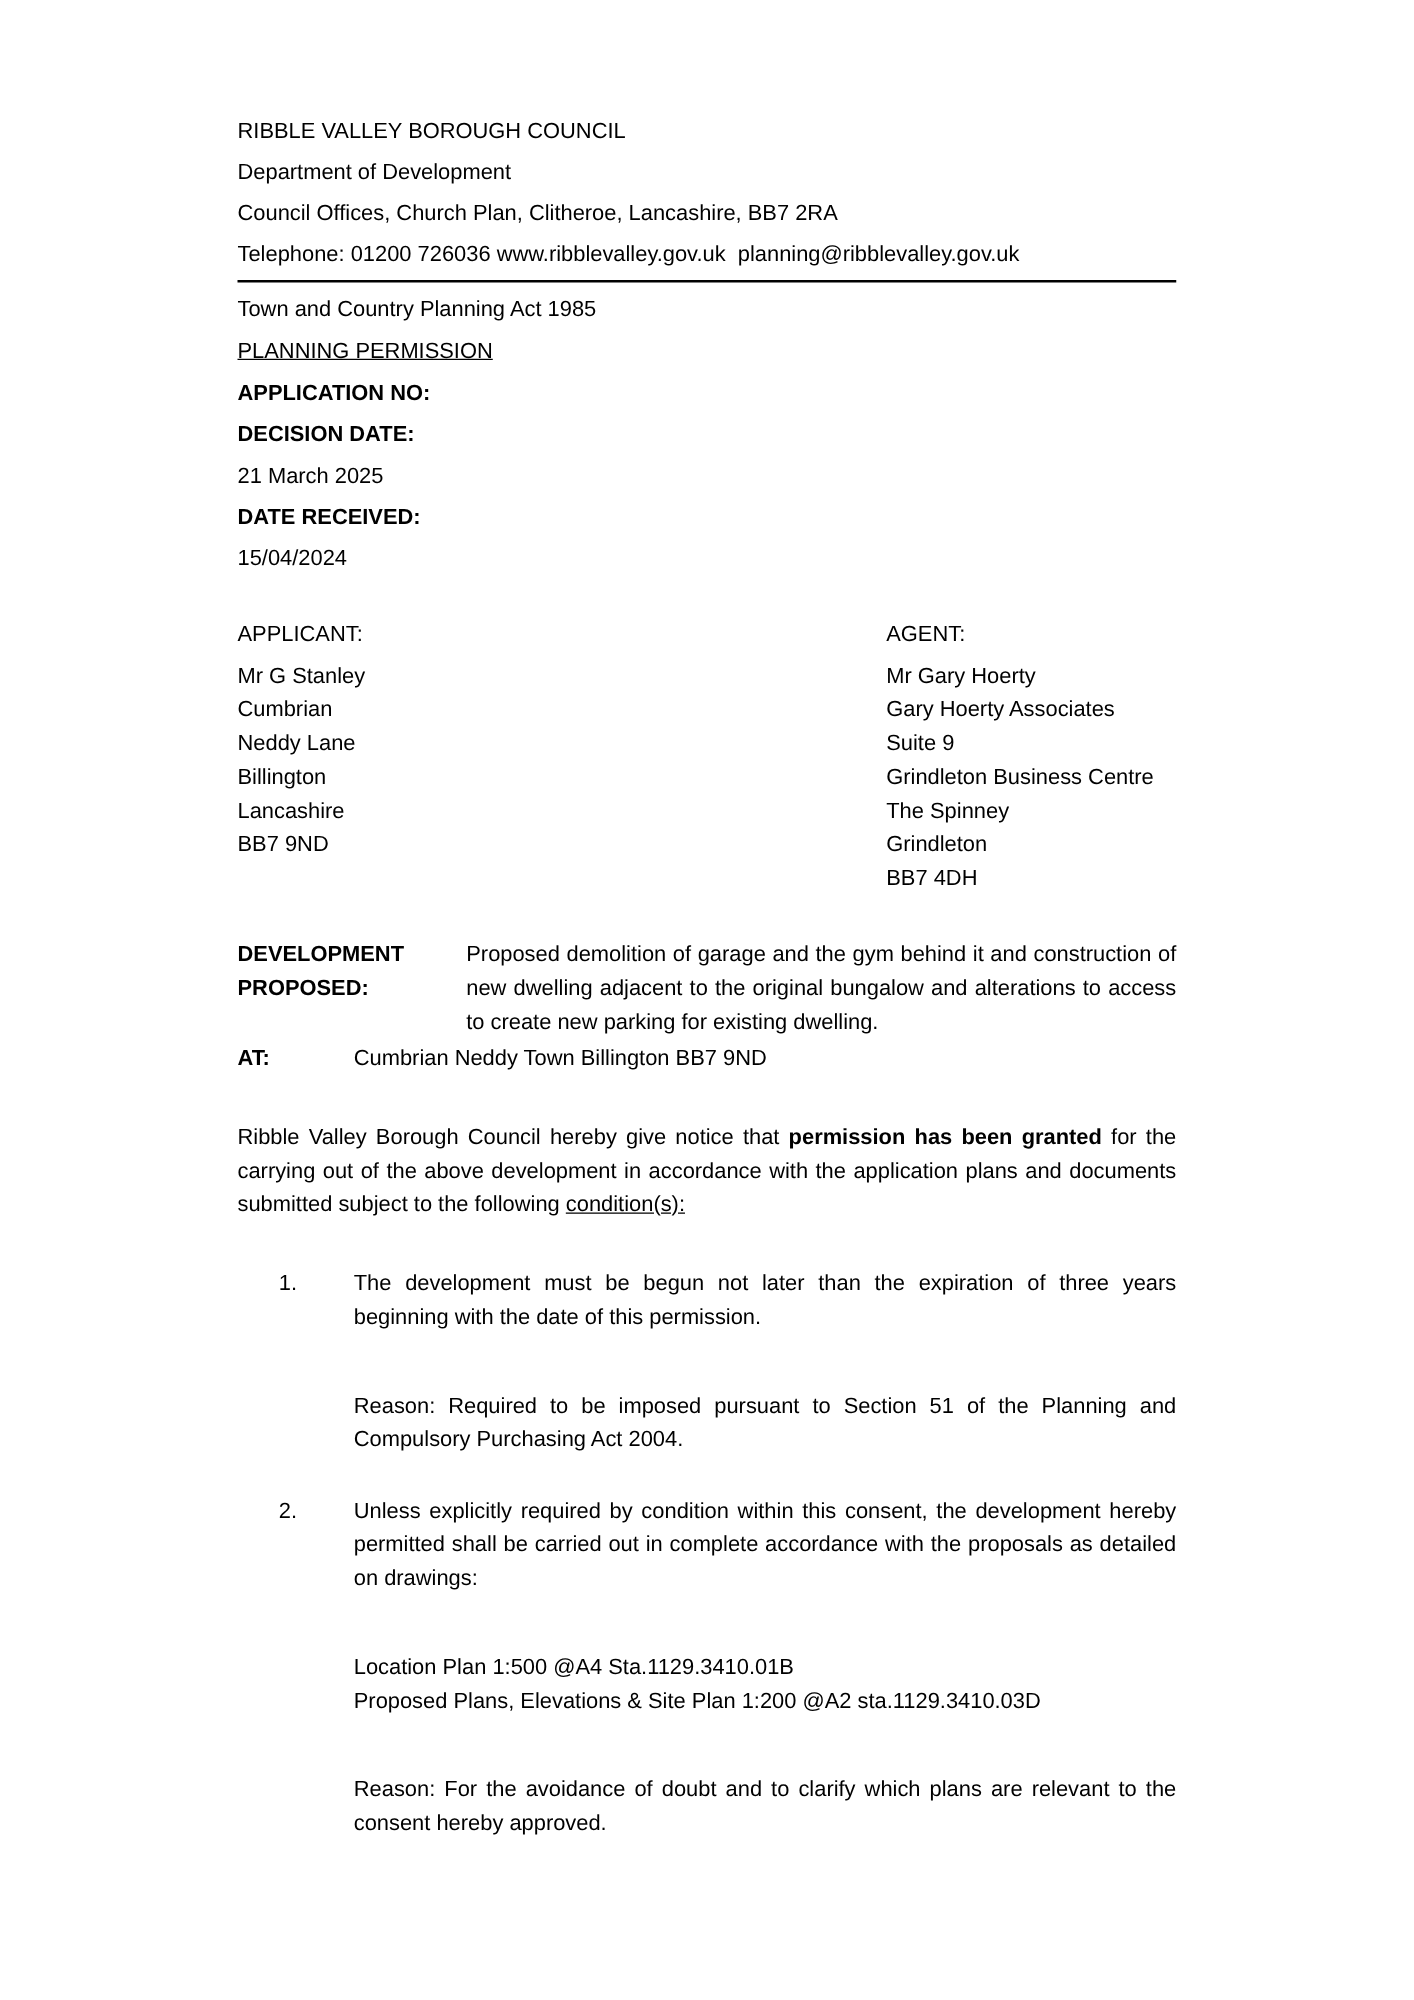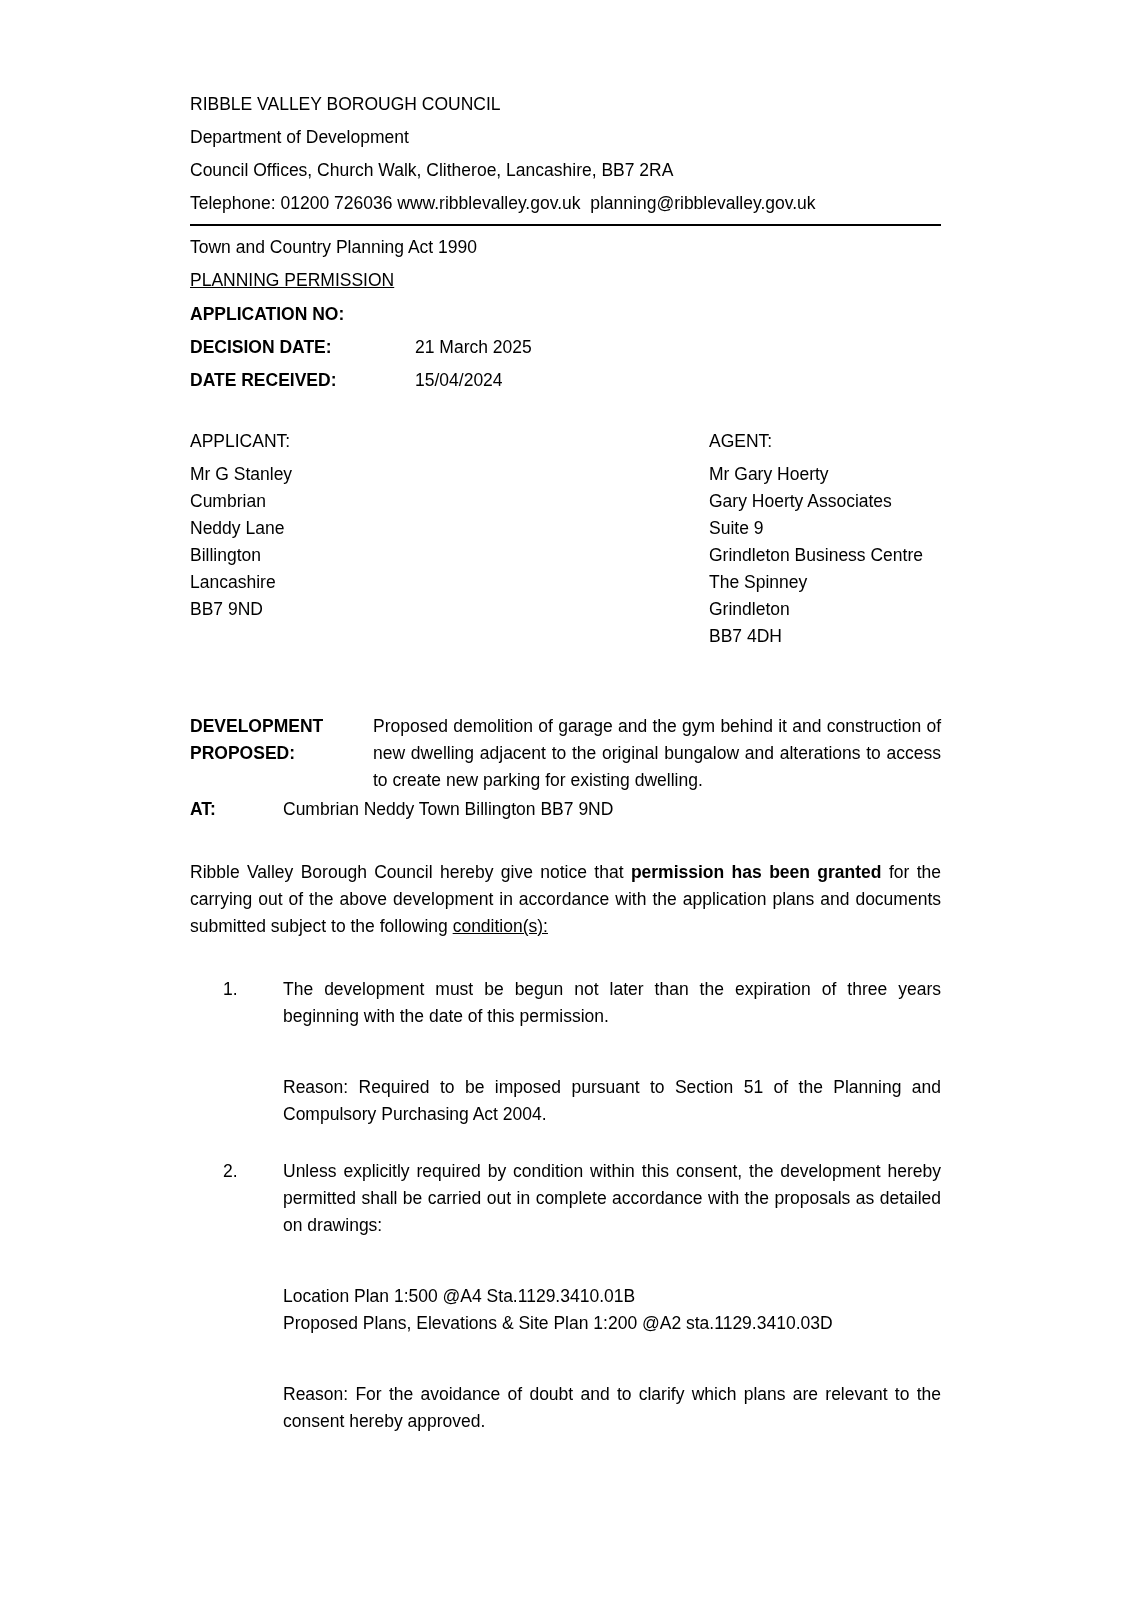--- a/index.html
+++ b/index.html
@@ -20,31 +20,31 @@
     line-height: 27px;
     overflow: hidden;
   }
   
   .letterhead { border-bottom: 2px solid #000; padding-bottom: 4px; }
   .letterhead p { line-height: 33px; }
   .act-line { line-height: 33px; margin-top: 5px; }
   .doc-title { line-height: 33px; text-decoration: underline; }
   
   .meta { margin-top: 1px; }
-  .meta-row { display: flex; line-height: 33px; }
+  .meta-row { display: flex; line-height: 33px; flex-direction: column; }
   .meta-label { width: 225px; font-weight: bold; flex: 0 0 auto; }
   .meta-value { flex: 1; }
   
   .parties { display: flex; margin-top: 31px; }
   .party-left { width: 519px; flex: 0 0 auto; }
   .party-right { flex: 1; }
   .party-label { font-weight: normal; margin-bottom: 6px; }
   .party-line { line-height: 27px; }
   
-  .development { display: flex; margin-top: 63px; }
+  .development { display: flex; margin-top: 34px; }
   .dev-label { width: 183px; flex: 0 0 auto; font-weight: bold; }
   .dev-text { flex: 1; text-align: justify; }
   
   .at-row { display: flex; margin-top: 2px; }
   .at-label { width: 93px; flex: 0 0 auto; font-weight: bold; }
   .at-value { flex: 1; }
   
   .notice { margin-top: 36px; text-align: justify; }
   .b { font-weight: bold; }
   .u { text-decoration: underline; }
@@ -59,25 +59,25 @@
   .drawings div { line-height: 27px; }
 </style>
 </head>
 <body>
 
 <div class="page">
 
   <header class="letterhead">
     <p>RIBBLE VALLEY BOROUGH COUNCIL</p>
     <p>Department of Development</p>
-    <p>Council Offices, Church Walk, Clitheroe, Lancashire, BB7 2RA</p>
+    <p>Council Offices, Church Plan, Clitheroe, Lancashire, BB7 2RA</p>
     <p><span>Telephone:</span>&nbsp;<span>01200 726036</span>&nbsp;<span>www.ribblevalley.gov.uk</span>&nbsp;&nbsp;<span>planning@ribblevalley.gov.uk</span></p>
   </header>
 
-  <p class="act-line">Town and Country Planning Act 1990</p>
+  <p class="act-line">Town and Country Planning Act 1985</p>
   <p class="doc-title">PLANNING PERMISSION</p>
 
   <div class="meta">
     <div class="meta-row">
       <span class="meta-label">APPLICATION NO:</span>
     </div>
     <div class="meta-row">
       <span class="meta-label">DECISION DATE:</span>
       <span class="meta-value">21 March 2025</span>
     </div>

